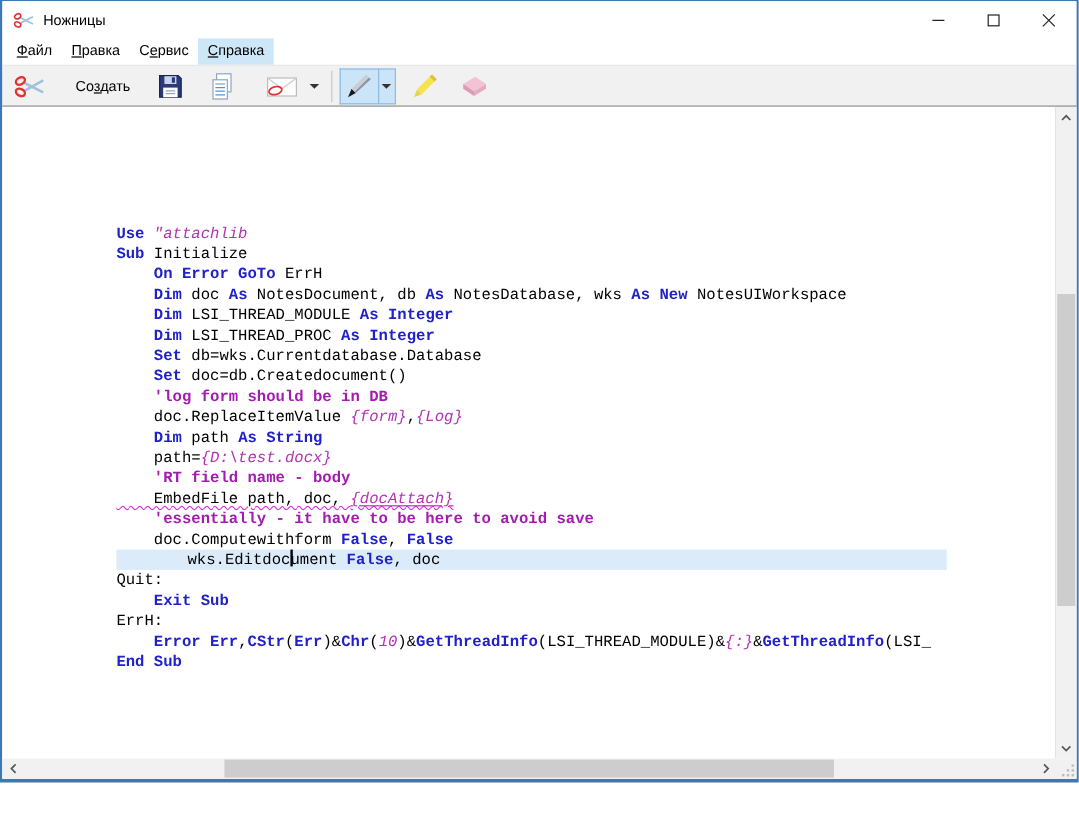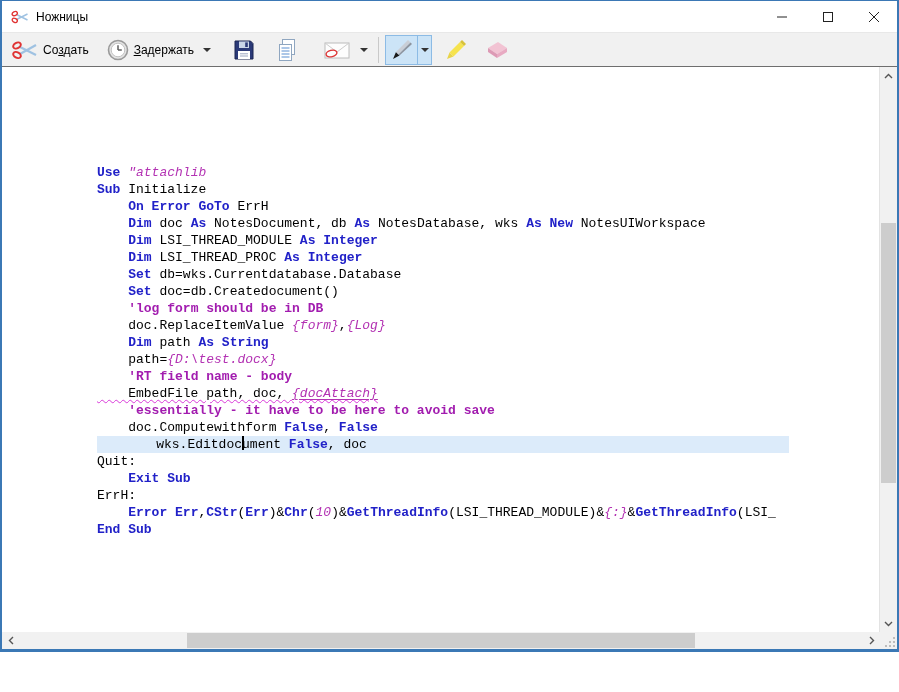--- a/index.html
+++ b/index.html
@@ -27,21 +27,21 @@
   .menu-item { padding:0 8px; line-height:21px; color:#000; }
   .menu-item.active { background:#cde7f8; }
   .accel { text-decoration:underline; }
   
   .toolbar {
     height:35px; background:#f1f1f1;
     border-top:1px solid #e8e8e8; border-bottom:1px solid #6e6e6e;
     display:flex; align-items:center; font-size:12px; flex:0 0 auto;
   }
   .tb-btn { display:flex; align-items:center; gap:5px; padding:3px 4px; }
-  .tb-label { color:#000; white-space:nowrap; }
+  .tb-label { color:#000; white-space:nowrap;margin-left:20px; }
   .drop-arrow {
     width:0; height:0; margin-left:4px;
     border-left:4px solid transparent; border-right:4px solid transparent;
     border-top:4px solid #333;
   }
   .tb-sep { width:1px; height:26px; background:#c9c9c9; margin:0 6px; }
   .pen-group { display:flex; align-items:stretch; height:30px; }
   .pen-cell {
     background:#cce4f7; border:1px solid #8cbbe5;
     display:flex; align-items:center; justify-content:center;
@@ -120,44 +120,40 @@
       </div>
       <div class="win-btn">
         <svg width="12" height="12" viewBox="0 0 12 12">
             <line x1="1" y1="1" x2="11" y2="11" stroke="#222" stroke-width="1"></line>
             <line x1="11" y1="1" x2="1" y2="11" stroke="#222" stroke-width="1"></line>
           </svg>
       </div>
     </div>
   </div>
 
+  <div class="menubar">
+    <div class="menu-item"><span></span><span class="accel">Ф</span><span>айл</span></div>
+    <div class="menu-item"><span></span><span class="accel">П</span><span>равка</span></div>
+    <div class="menu-item"><span>С</span><span class="accel">е</span><span>рвис</span></div>
+    <div class="menu-item active"><span></span><span class="accel">С</span><span>правка</span></div>
+  </div>
 
   <div class="toolbar">
 
     <div class="tb-btn" style="margin-left:6px">
       <svg width="26" height="24" viewBox="0 0 26 24">
         <line x1="8" y1="9" x2="24" y2="17" stroke="#9fc2e2" stroke-width="2.2"></line>
         <line x1="8" y1="16" x2="24" y2="7" stroke="#9fc2e2" stroke-width="2.2"></line>
         <ellipse cx="5" cy="7.5" rx="4" ry="2.8" fill="none" stroke="#e03333" stroke-width="2" transform="rotate(-28 5 7.5)"></ellipse>
         <ellipse cx="5" cy="17" rx="4" ry="2.8" fill="none" stroke="#e03333" stroke-width="2" transform="rotate(28 5 17)"></ellipse>
       </svg>
       <span class="tb-label"><span>Со</span><span class="accel">з</span><span>дать</span></span>
     </div>
 
 
-    <div class="tb-btn" style="margin-left:10px">
-      <svg width="22" height="22" viewBox="0 0 22 22">
-        <circle cx="11" cy="11" r="9.5" fill="#e4e4e4" stroke="#9a9a9a" stroke-width="1.6"></circle>
-        <circle cx="11" cy="11" r="6.8" fill="#fff" stroke="#c2c2c2"></circle>
-        <line x1="11" y1="11" x2="11" y2="6.2" stroke="#555" stroke-width="1.4"></line>
-        <line x1="11" y1="11" x2="14.8" y2="11" stroke="#555" stroke-width="1.4"></line>
-      </svg>
-      <span class="tb-label"><span></span><span class="accel">З</span><span>адержать</span></span>
-      <span class="drop-arrow"></span>
-    </div>
 
     <div class="tb-btn" style="margin-left:14px">
       <svg width="22" height="22" viewBox="0 0 22 22">
         <path d="M2 2 h15.5 l2.5 2.5 V20 H2 Z" fill="#2b3a78" stroke="#1a2450"></path>
         <rect x="6" y="2.5" width="10" height="6.5" fill="#c9d5e8"></rect>
         <rect x="12.2" y="3.4" width="2.6" height="4.6" fill="#2b3a78"></rect>
         <rect x="5" y="12" width="12" height="8" fill="#fff"></rect>
         <line x1="7" y1="14.8" x2="15" y2="14.8" stroke="#9aa6c0"></line>
         <line x1="7" y1="17" x2="15" y2="17" stroke="#9aa6c0"></line>
       </svg>

